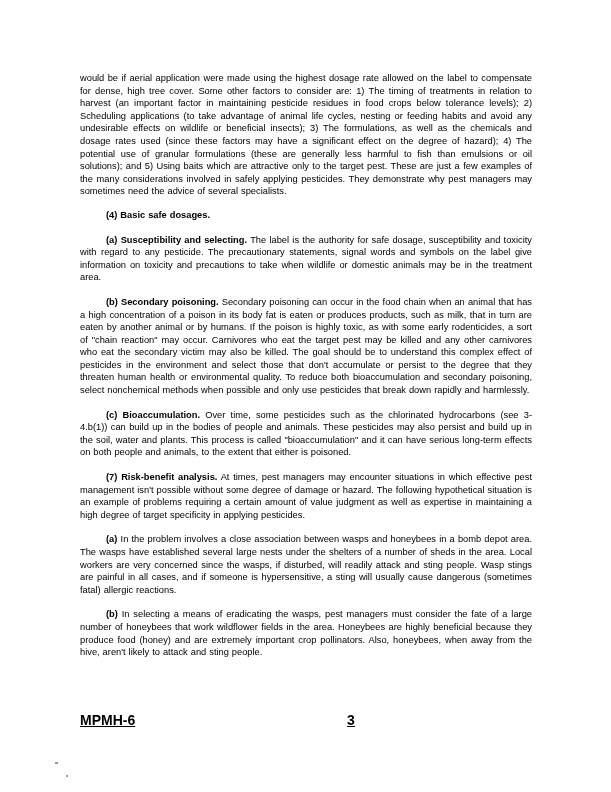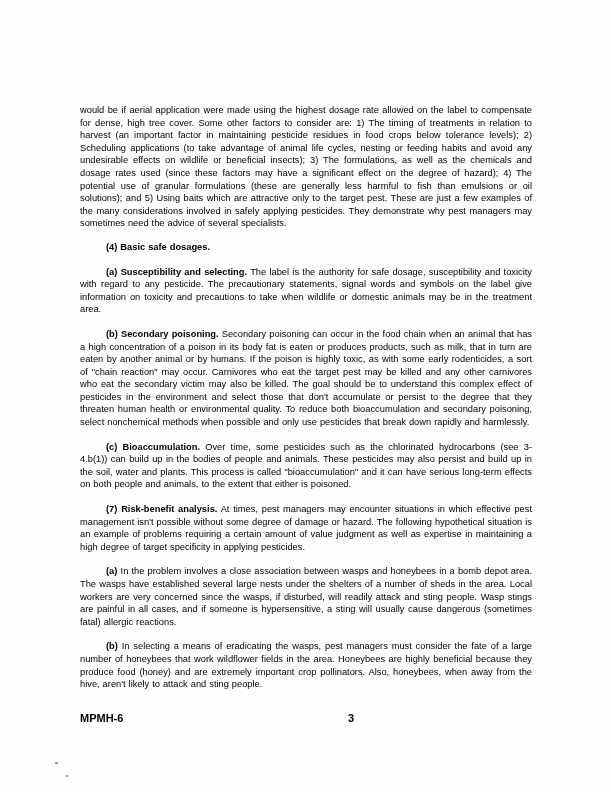--- a/index.html
+++ b/index.html
@@ -35,34 +35,34 @@
     line-height: 12.6px;
     text-align: justify;
     letter-spacing: 0.0px;
     word-spacing: 0.4px;
   }
   p.indent {
     text-indent: 26px;
   }
   p.tight {
     margin-bottom: 11px;
-    margin-top: 32px;
   }
   .bold {
     font-weight: bold;
   }
   .footer {
     position: absolute;
     left: 80px;
     top: 712px;
     width: 452px;
-    font-size: 11px;
+    font-size: 14px;
     font-weight: bold;
     display: flex;
     align-items: center;
+    text-decoration: underline;
   }
   .footer-left {
     width: 210px;
   }
   .footer-center {
     flex: 1;
     text-align: center;
   }
   .footer-right {
     width: 120px;

